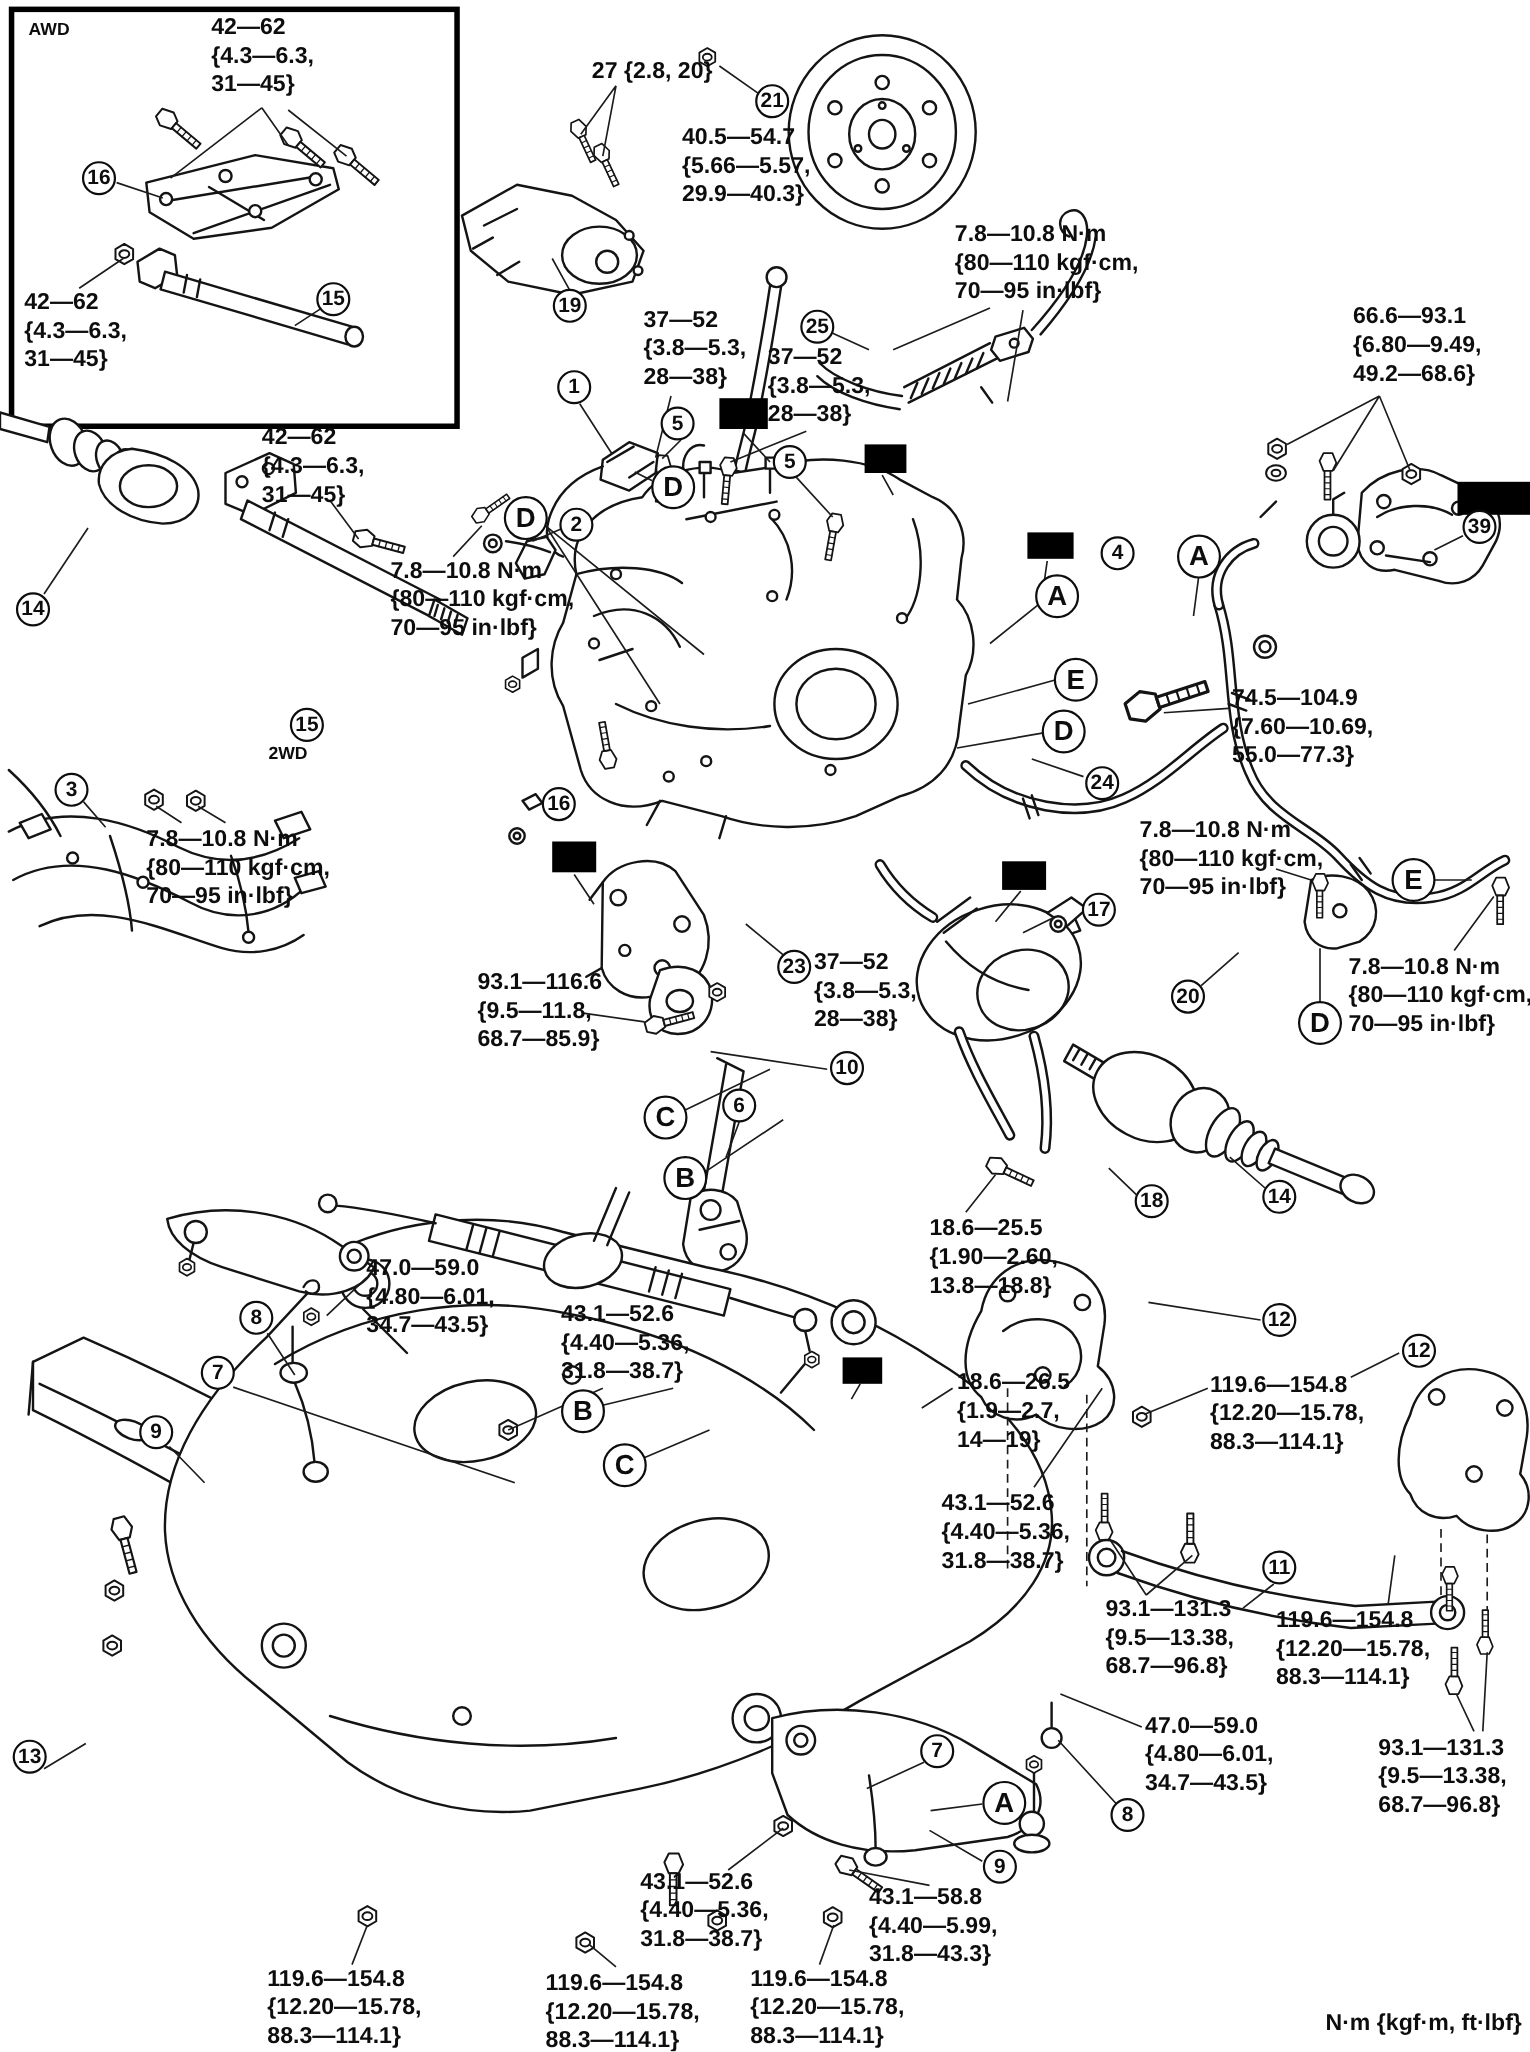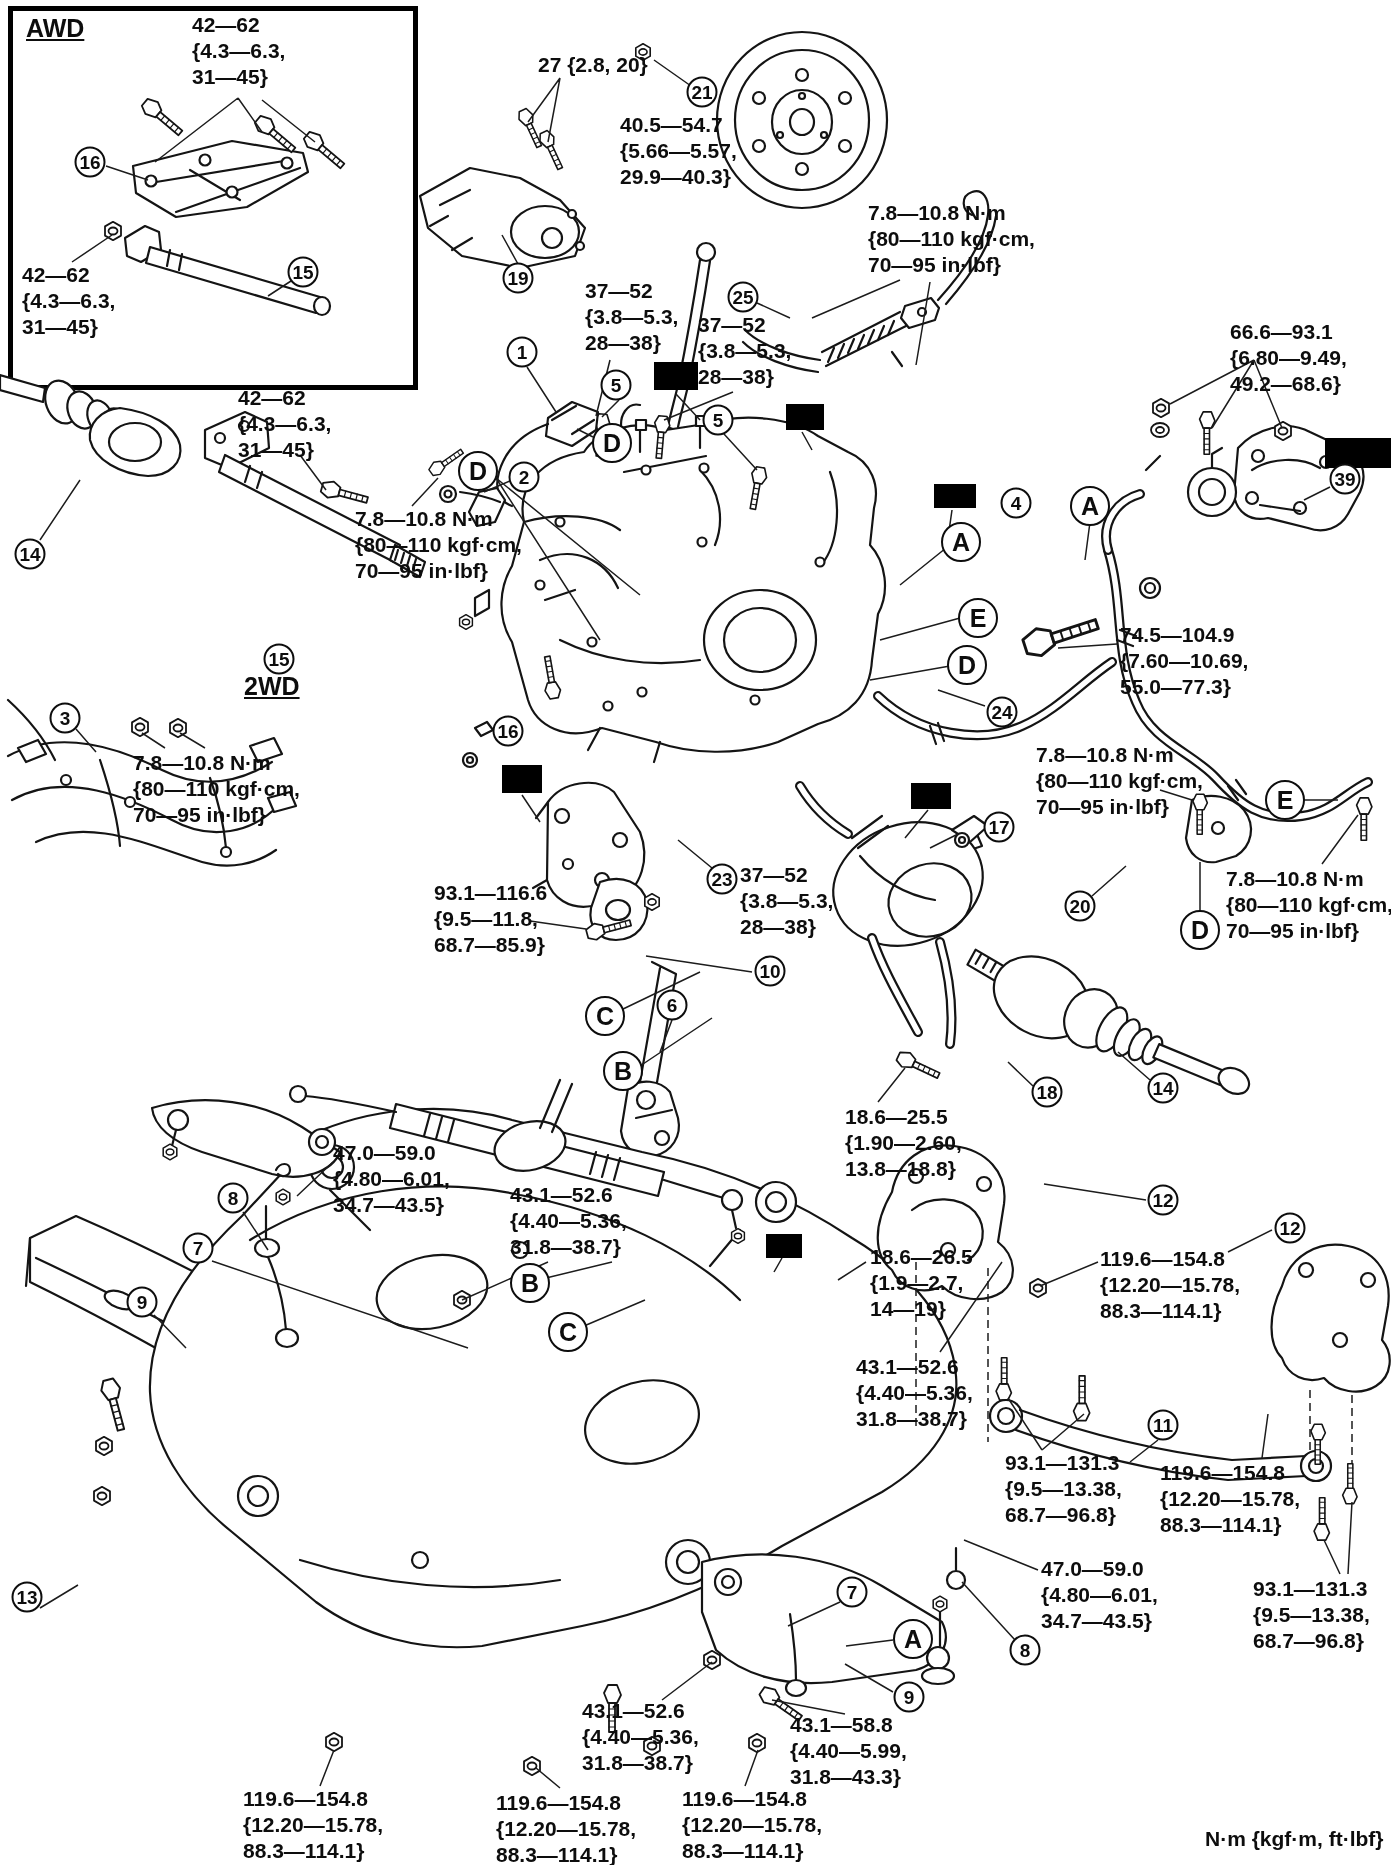--- a/index.html
+++ b/index.html
@@ -1,20 +1,20 @@
 <!DOCTYPE html>
 <html><head>
 <meta charset="utf-8">
 <style>
   html,body{margin:0;padding:0;background:#fff;}
   #page{position:relative;width:1391px;height:1865px;background:#fff;overflow:hidden;
         font-family:"Liberation Sans",sans-serif;}
   .lbl{position:absolute;font:bold 21px/26px "Liberation Sans",sans-serif;color:#0d0d0d;
        white-space:pre;}
-  .lbl.big{font-size:25px;line-height:28px;text-decoration:underline;}
+  .lbl.big{font-size:16px;line-height:28px;}
   .co{position:absolute;box-sizing:border-box;border:2.6px solid #0d0d0d;border-radius:50%;
       background:#fff;display:flex;align-items:center;justify-content:center;
       font-family:"Liberation Sans",sans-serif;font-weight:bold;color:#0d0d0d;
       transform:translate(-50%,-50%);z-index:5;}
   .co.num{width:31px;height:31px;font-size:19px;}
   .co.let{width:40px;height:40px;font-size:25px;}
   .redact{position:absolute;background:#000;z-index:4;}
   #awd-box{position:absolute;left:8px;top:6px;width:400px;height:374px;border:5px solid #000;z-index:1;}
   #art{position:absolute;left:0;top:0;z-index:2;}
   #anno-layer .lbl{z-index:6;}
@@ -410,21 +410,21 @@
       <div class="lbl" style="left: 22px; top: 262px;">42—62
 {4.3—6.3,
 31—45}</div>
       <div class="lbl" style="left: 538px; top: 52px;">27 {2.8, 20}</div>
       <div class="lbl" style="left: 620px; top: 112px;">40.5—54.7
 {5.66—5.57,
 29.9—40.3}</div>
       <div class="lbl" style="left: 868px; top: 200px;">7.8—10.8 N·m
 {80—110 kgf·cm,
 70—95 in·lbf}</div>
-      <div class="lbl" style="left: 1230px; top: 275px; margin-top: 44px;">66.6—93.1
+      <div class="lbl" style="left: 1230px; top: 275px;">66.6—93.1
 {6.80—9.49,
 49.2—68.6}</div>
       <div class="lbl" style="left: 585px; top: 278px;">37—52
 {3.8—5.3,
 28—38}</div>
       <div class="lbl" style="left: 698px; top: 312px;">37—52
 {3.8—5.3,
 28—38}</div>
       <div class="lbl" style="left: 238px; top: 385px;">42—62
 {4.3—6.3,

